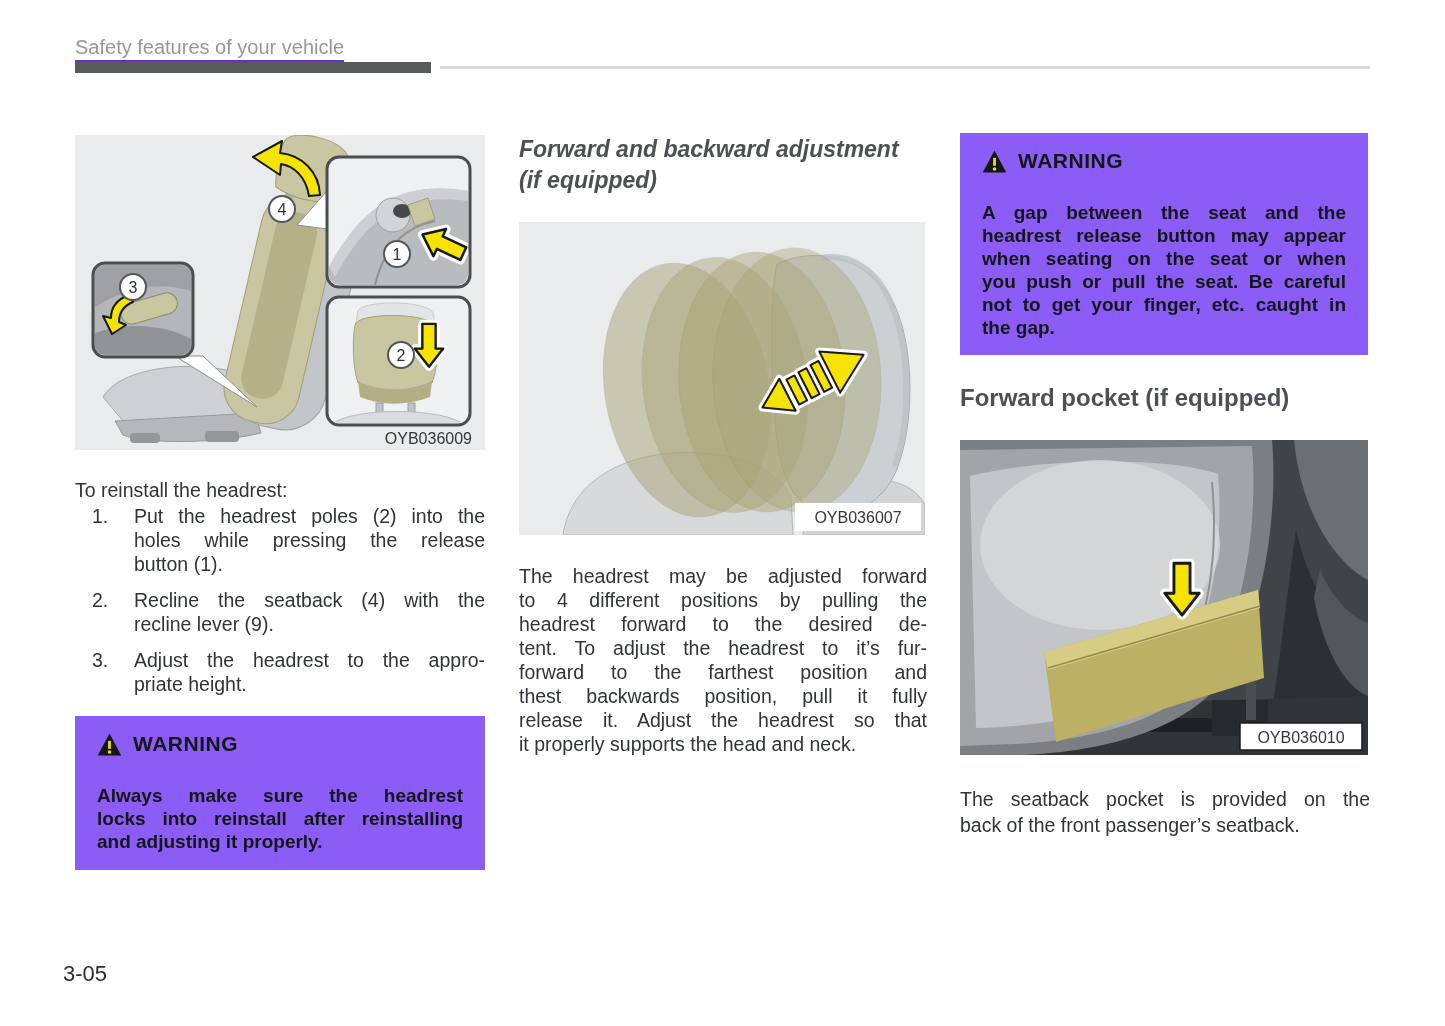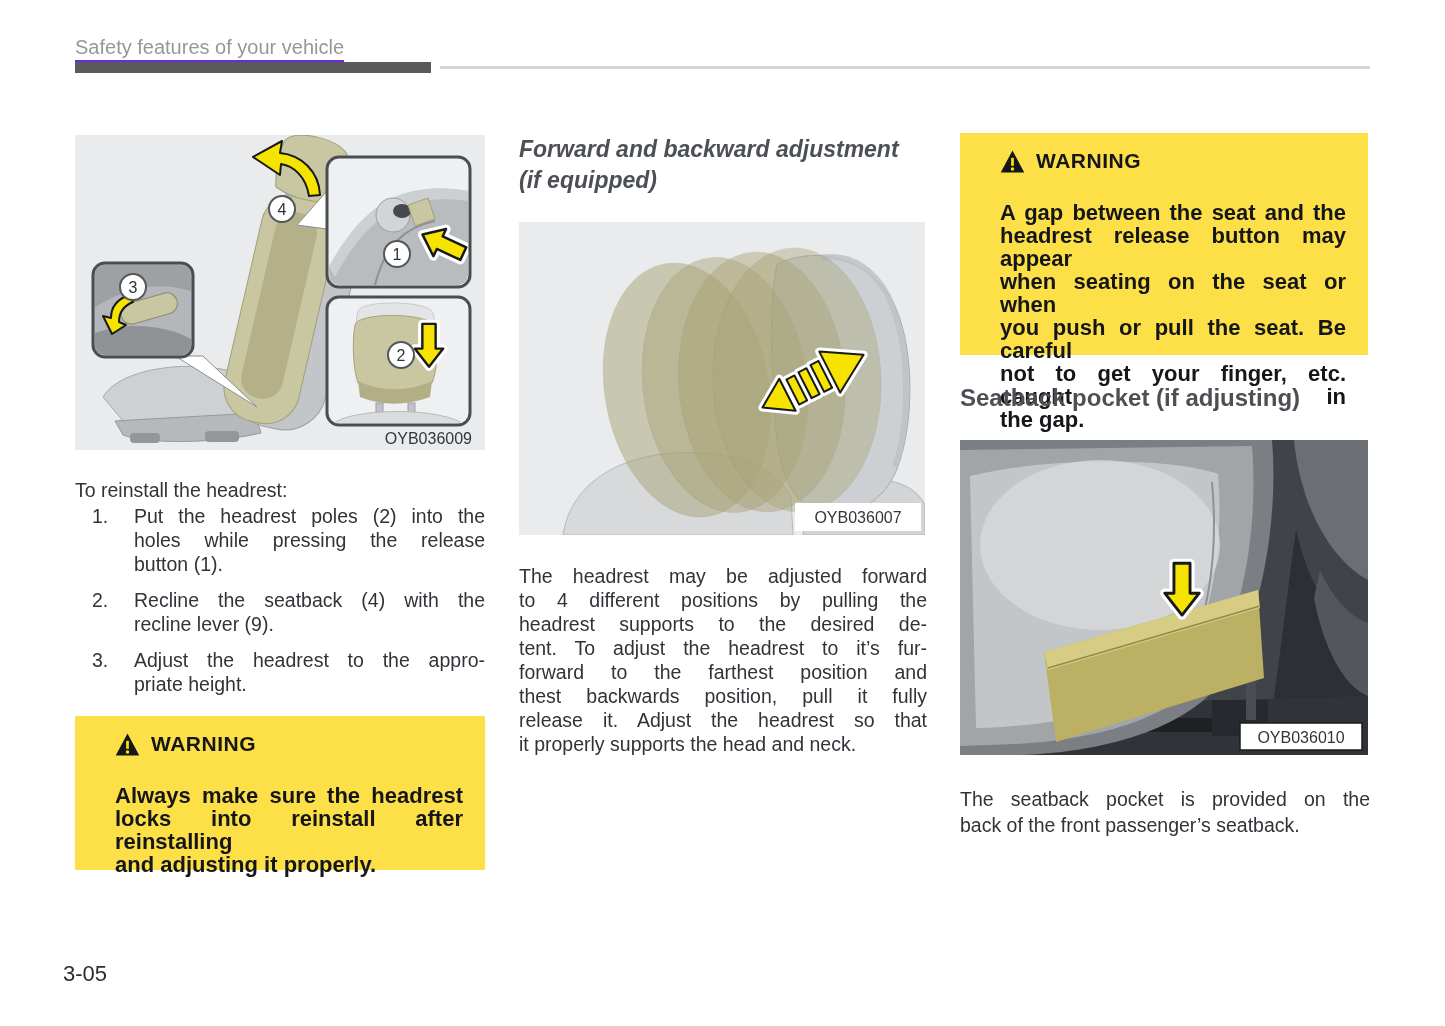--- a/index.html
+++ b/index.html
@@ -21,23 +21,23 @@
   .body-text { font-size:19.5px; line-height:24px; color:#303438; }
   .jlines div { text-align:justify; text-align-last:justify; }
   .jlines div:last-child { text-align-last:left; }
 
   .steps .step { display:flex; }
   .steps .step + .step { margin-top:12px; }
   .step-num { width:26px; flex:none; }
   .step-body { flex:1;margin-left:16px; }
 
   
-  .warning-box { background:#fde047; padding:16px 22px 14px 40px; box-sizing:border-box; }
+  .warning-box { background:#8b5cf6; padding:16px 22px 14px 22px; box-sizing:border-box; }
   .warning-title { display:flex; align-items:center; gap:11px; font-size:21px; font-weight:bold; color:#141619; letter-spacing:0.5px; }
-  .warning-body { margin-top:28px; font-weight:bold; font-size:22px; line-height:23px; color:#141619; }
+  .warning-body { margin-top:28px; font-weight:bold; font-size:19px; line-height:23px; color:#141619; }
 
   
   .h-italic { font-size:23px; font-weight:bold; font-style:italic; color:#4c5055; line-height:31px; }
   .h-plain  { font-size:24px; font-weight:bold; color:#4c5055; }
 
   .fig { display:block; }
   .page-num { font-size:22px; color:#2a2d30; }
 
   svg text { font-family:"Liberation Sans", sans-serif; }
   .callout-num { font-size:16px; fill:#2f3236; }
@@ -224,21 +224,21 @@
         <polygon points="14,-18 52,5 14,28"></polygon>
       </g>
     </g>
     <rect x="276" y="281" width="126" height="28" fill="#ffffff"></rect>
     <text class="fig-code" x="339" y="301" text-anchor="middle">OYB036007</text>
   </svg>
 
   <div class="abs body-text jlines" style="left:519px; top:564px; width:408px;">
       <div>The headrest may be adjusted forward</div>
       <div>to 4 different positions by pulling the</div>
-      <div>headrest supports to the desired de-</div>
+      <div>headrest forward to the desired de-</div>
       <div>tent. To adjust the headrest to it’s fur-</div>
       <div>forward to the farthest position and</div>
       <div>thest backwards position, pull it fully</div>
       <div>release it. Adjust the headrest so that</div>
       <div>it properly supports the head and neck.</div>
     </div>
 
   <div class="abs warning-box" style="left:960px; top:133px; width:408px; height:222px;">
     <div class="warning-title">
       <svg width="25" height="23" viewBox="0 0 24 22">
@@ -251,21 +251,21 @@
     <div class="warning-body jlines">
         <div>A gap between the seat and the</div>
         <div>headrest release button may appear</div>
         <div>when seating on the seat or when</div>
         <div>you push or pull the seat. Be careful</div>
         <div>not to get your finger, etc. caught in</div>
         <div>the gap.</div>
       </div>
   </div>
 
-  <div class="abs h-plain" style="left:960px; top:384px; width:420px;">Seatback pocket (if adjusting)</div>
+  <div class="abs h-plain" style="left:960px; top:384px; width:420px;">Forward pocket (if equipped)</div>
 
   <svg class="abs fig" style="left:960px; top:440px;" width="408" height="315" viewBox="0 0 408 315">
     <rect width="408" height="315" fill="#404448"></rect>
     <g>
       <path d="M320,0 L408,0 L408,140 C368,118 340,62 334,0 Z" fill="#6b6f73"></path>
       <path d="M336,90 C352,160 385,195 408,202 L408,315 L305,315 C318,240 326,160 336,90 Z" fill="#2c2f33"></path>
       <path d="M360,130 C374,162 393,178 408,183 L408,256 C382,246 362,202 354,158 Z" fill="#53575b"></path>
       <path d="M0,268 L408,256 L408,315 L0,315 Z" fill="#303337"></path>
       <rect x="150" y="278" width="120" height="14" rx="4" fill="#1e2124"></rect>
       <rect x="252" y="260" width="56" height="36" fill="#26292d"></rect>

